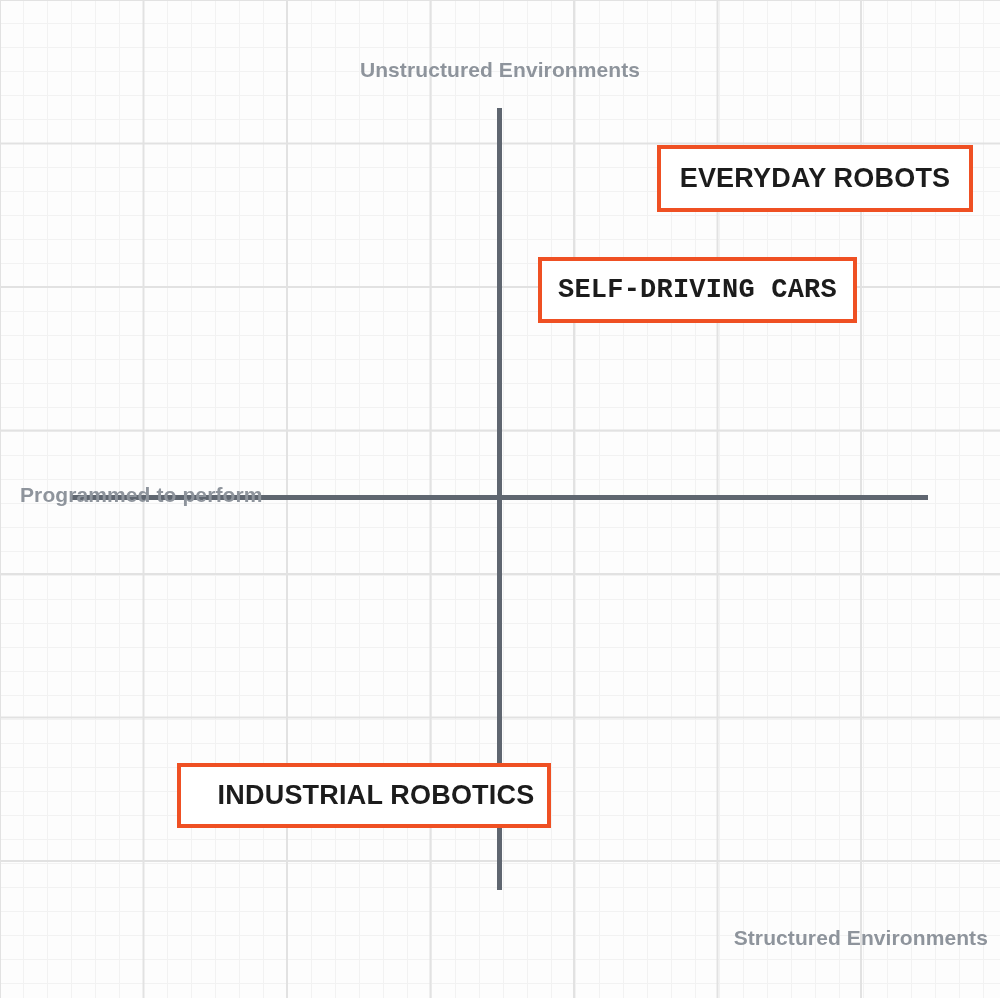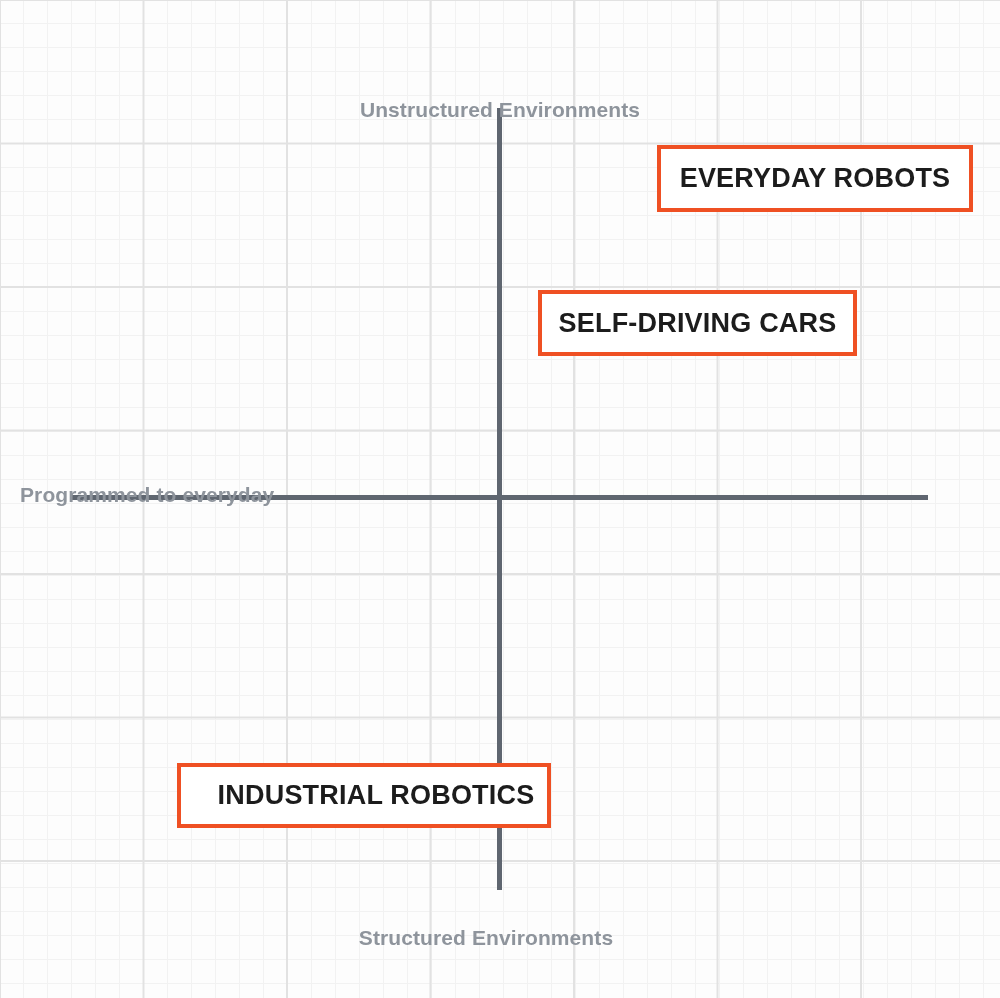--- a/index.html
+++ b/index.html
@@ -64,27 +64,27 @@
     letter-spacing: 0.1px;
     line-height: 36px;
     white-space: pre;
     font-stretch: condensed;
   }
   .label-top {
     left: 0;
     top: 52px;
     width: 1000px;
     text-align: center;
-    margin-top: 40px;
   }
   .label-bottom {
     left: 0;
     top: 920px;
     width: 972px;
-    text-align: center;
+    text-align: right;
+    padding-left: 16px;
   }
   .label-left {
     left: 20px;
     top: 405px;
     text-align: left;
   }
   .label-right {
     right: 18px;
     top: 442px;
     text-align: right;
@@ -108,23 +108,24 @@
     white-space: nowrap;
   }
   #box-everyday-robots {
     left: 657px;
     top: 145px;
     width: 316px;
     height: 67px;
   }
   #box-self-driving-cars {
     left: 538px;
-    top: 290px;
+    top: 257px;
     width: 319px;
     height: 66px;
+    font-family: Liberation Mono, monospace;
   }
   #box-industrial-robotics {
     left: 177px;
     top: 763px;
     width: 374px;
     height: 65px;
     padding-left: 24px;
   }
 </style>
 </head>
@@ -136,21 +137,21 @@
   <div class="grid-layer grid-major"></div>
 
   <div class="axis axis-vertical"></div>
   <div class="axis axis-horizontal"></div>
 
   <div class="axis-label label-top">Unstructured Environments</div>
 
   <div class="axis-label label-bottom">Structured Environments</div>
 
   <div class="axis-label label-left">
-    <div>Programmed to everyday</div>
+    <div>Programmed to perform</div>
   </div>
 
 
   <div class="item-box" id="box-everyday-robots">
     <span class="item-box-label">EVERYDAY ROBOTS</span>
   </div>
 
   <div class="item-box" id="box-self-driving-cars">
     <span class="item-box-label">SELF-DRIVING CARS</span>
   </div>

